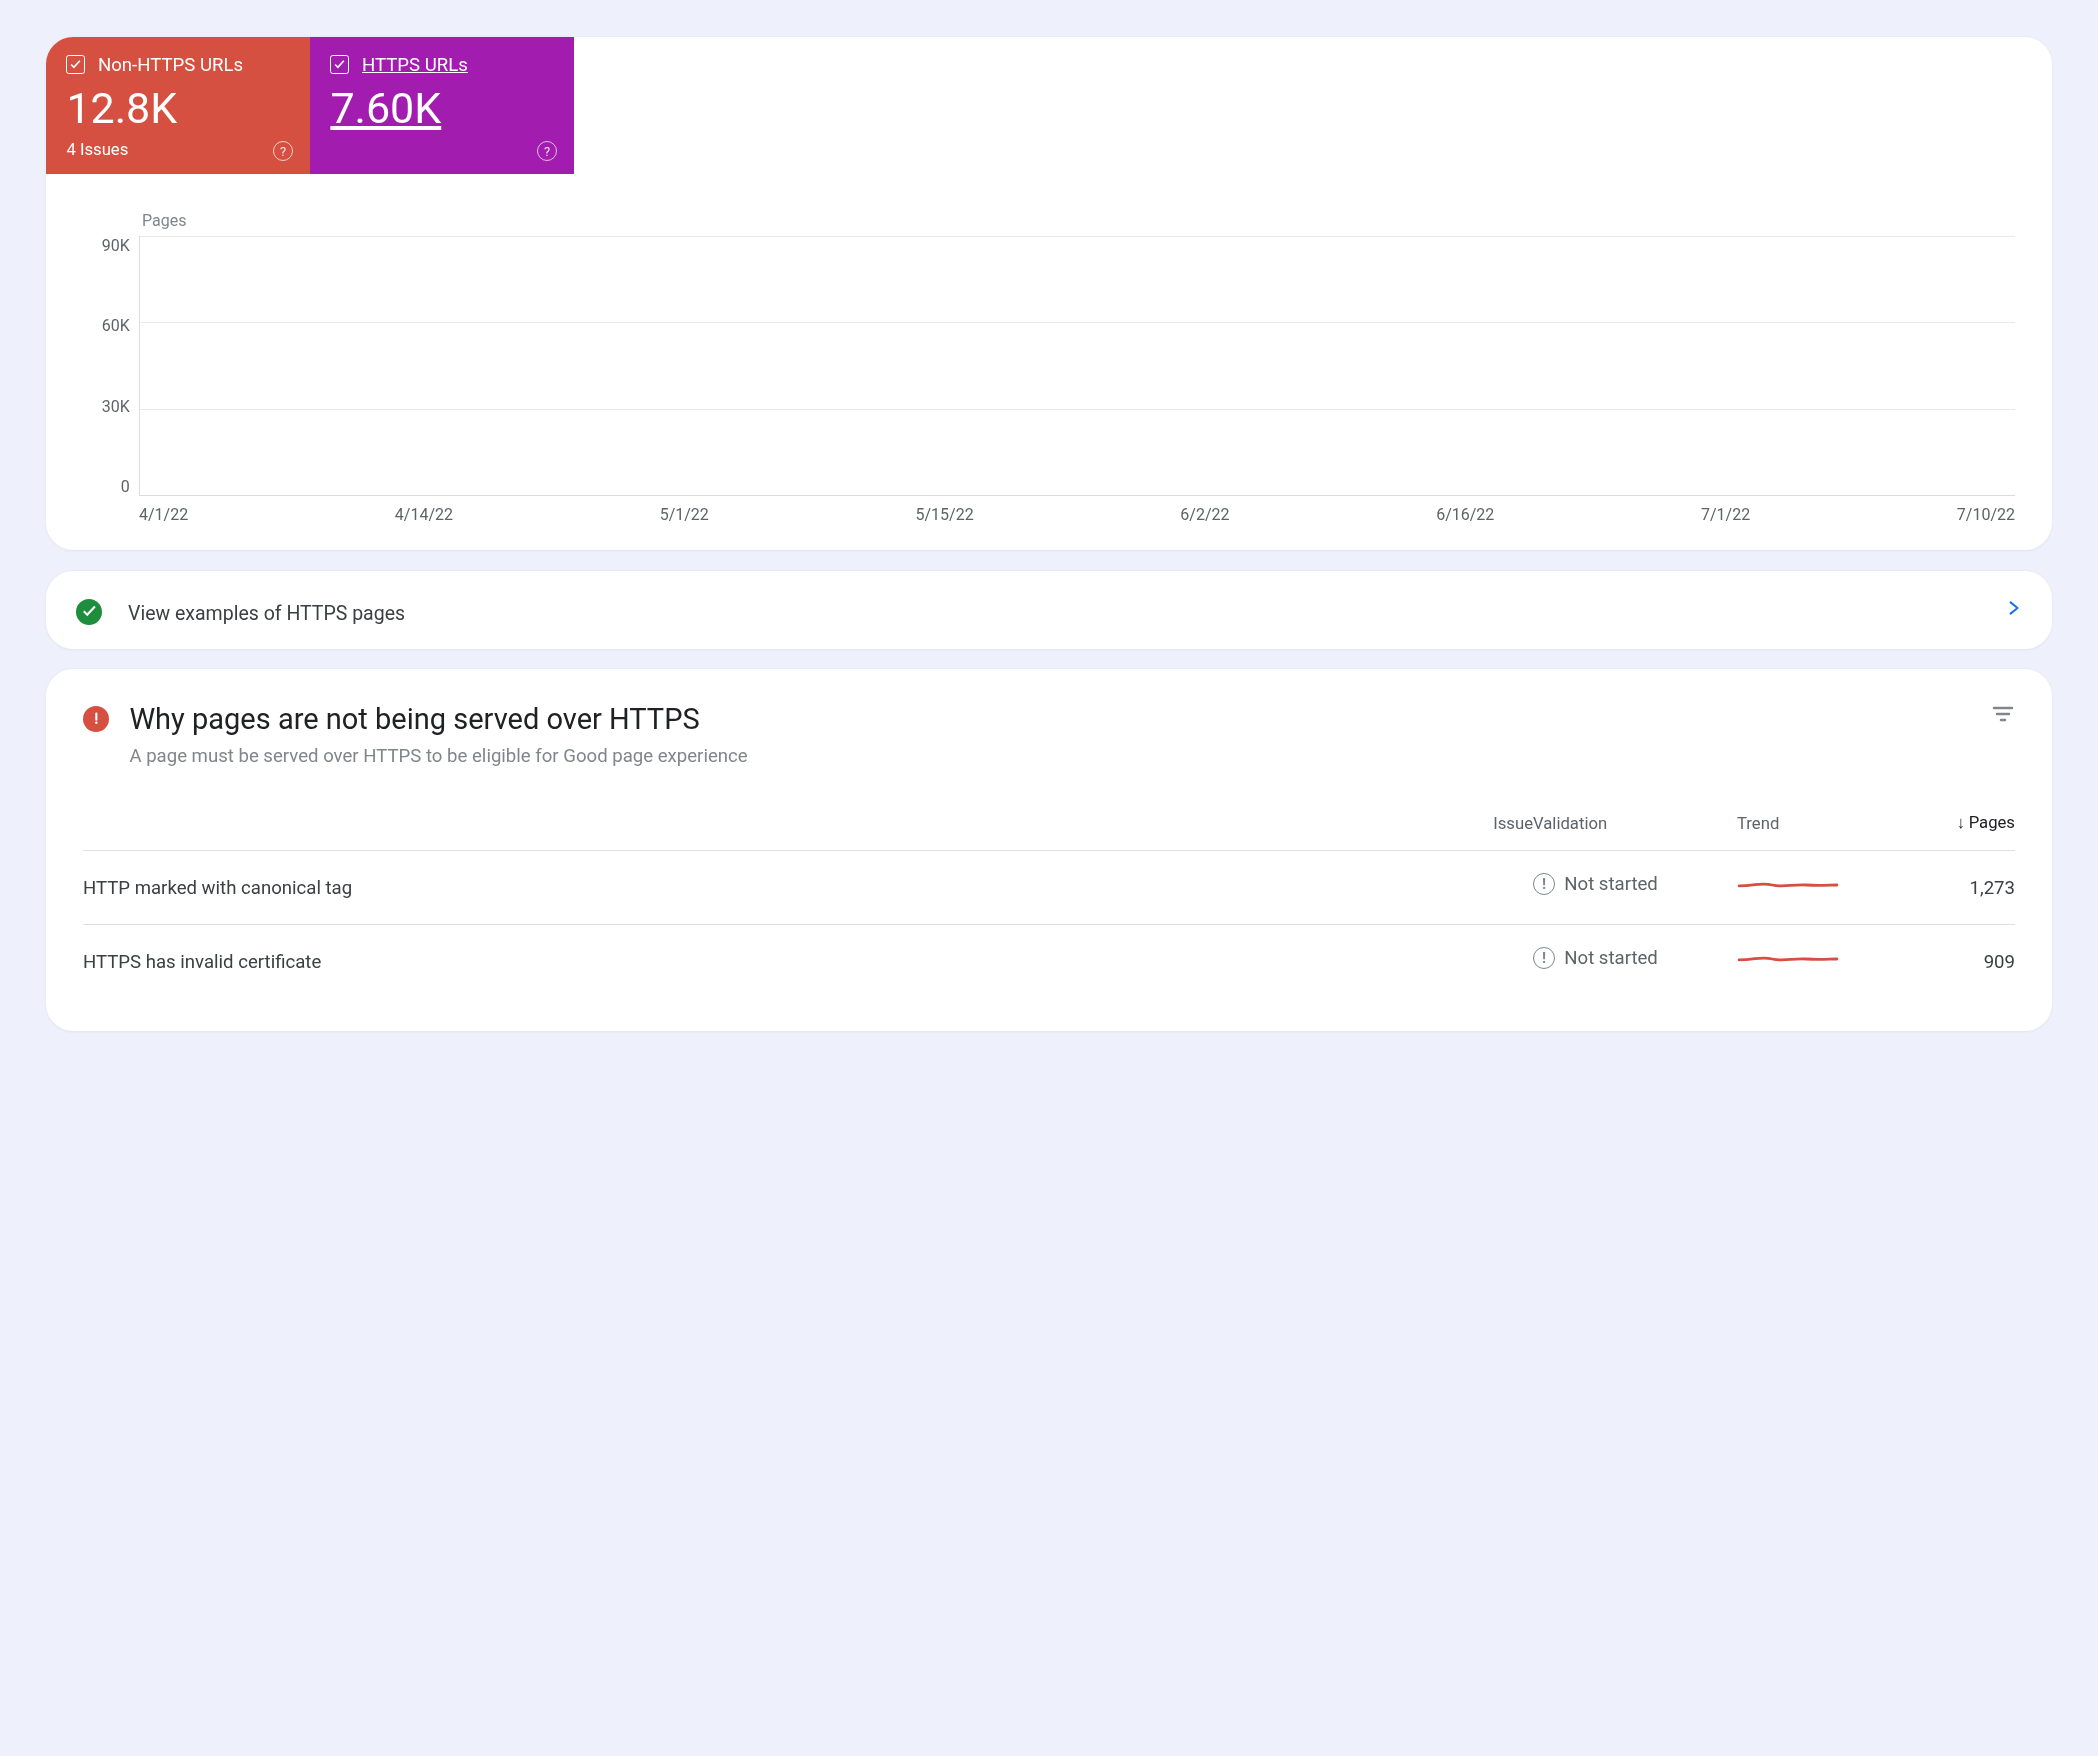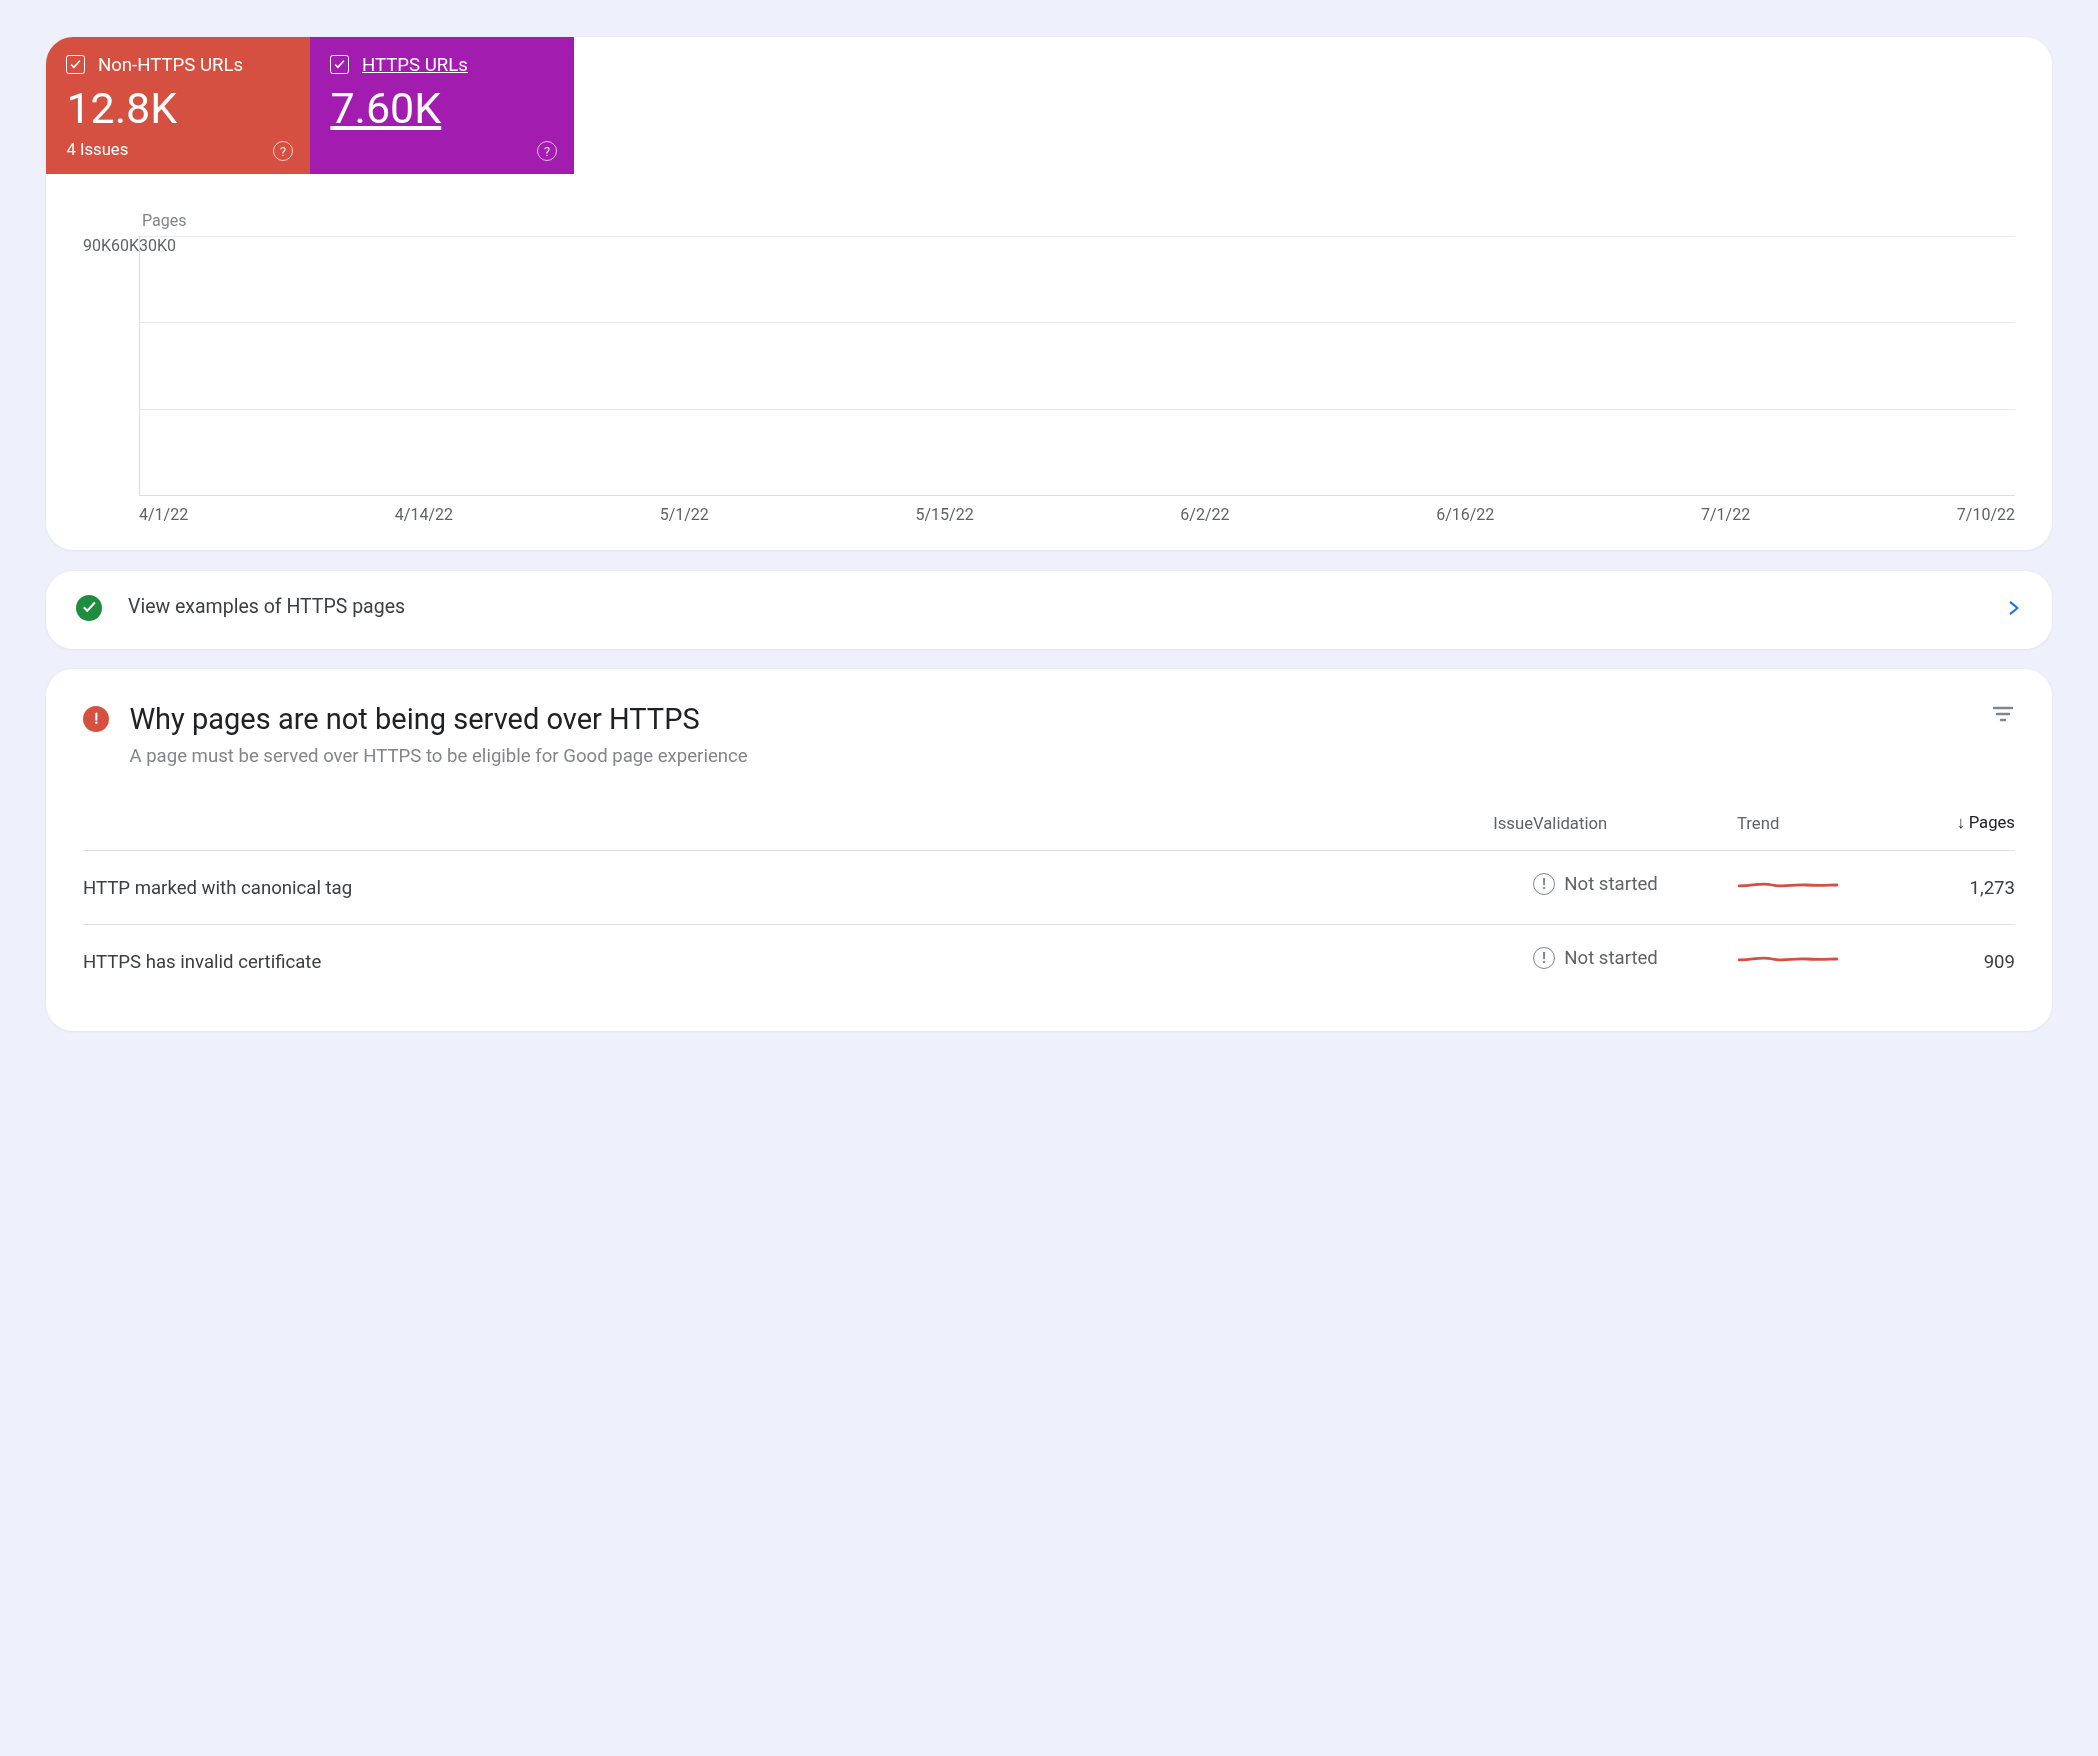--- a/index.html
+++ b/index.html
@@ -40,43 +40,43 @@
     position: absolute; right: 16.7px; bottom: 13px;
     width: 20.4px; height: 20.4px; border: 1.9px solid rgba(255,255,255,0.7);
     border-radius: 50%; display:flex; align-items:center; justify-content:center;
     font-size: 13px; color: rgba(255,255,255,0.85);
   }
   
   .chart-wrap { padding: 37px 37px 0 37px; }
   .chart-title { font-size: 16px; color: #80868b; margin-left: 59px; margin-bottom: 5.6px; }
   .chart-area { display: flex; }
   .y-axis {
-    display: flex; flex-direction: row; justify-content: space-between;
-    height: 260px; width: 56px; text-align: left; padding-right: 9.3px;
+    display: flex; flex-direction: column; justify-content: space-between;
+    height: 260px; width: 56px; text-align: right; padding-right: 9.3px;
     font-size: 16px; color: #5f6368;
   }
   .plot {
     flex: 1; height: 260px; position: relative;
     border-left: 0.9px solid #dadce0; border-bottom: 0.9px solid #dadce0;
   }
   .gridline { position: absolute; left: 0; right: 0; border-top: 0.9px solid #e8eaed; }
   .bars {
     position: absolute; left: 0; right: 0; bottom: 0; top: 0;
     display: flex; align-items: flex-end; gap: 2.8px; padding: 0 1.9px;
   }
   .bar { flex: 1; display: flex; flex-direction: column; justify-content: flex-end; }
   .bar .seg-green { background: #2f9e44; }
   .bar .seg-red { background: #d55041; }
   .x-axis {
     margin-left: 56px; display: flex; justify-content: space-between;
     font-size: 16px; color: #5f6368; padding-top: 9.3px;
   }
   
   .examples-card {
-    display: flex; align-items: flex-start; padding: 24px 30px;
+    display: flex; align-items: flex-end; padding: 24px 30px;
     cursor: pointer;
   }
   .examples-card .circle-check {
     width: 26px; height: 26px; border-radius: 50%; background: #1e8e3e;
     display: flex; align-items: center; justify-content: center; margin-right: 26px;
   }
   .examples-card .circle-check svg { width: 16.7px; height: 16.7px; }
   .examples-card .label { font-size: 19.5px; color: #3c4043; flex: 1; }
   .examples-card .chev { color: #1a73e8; }
   

